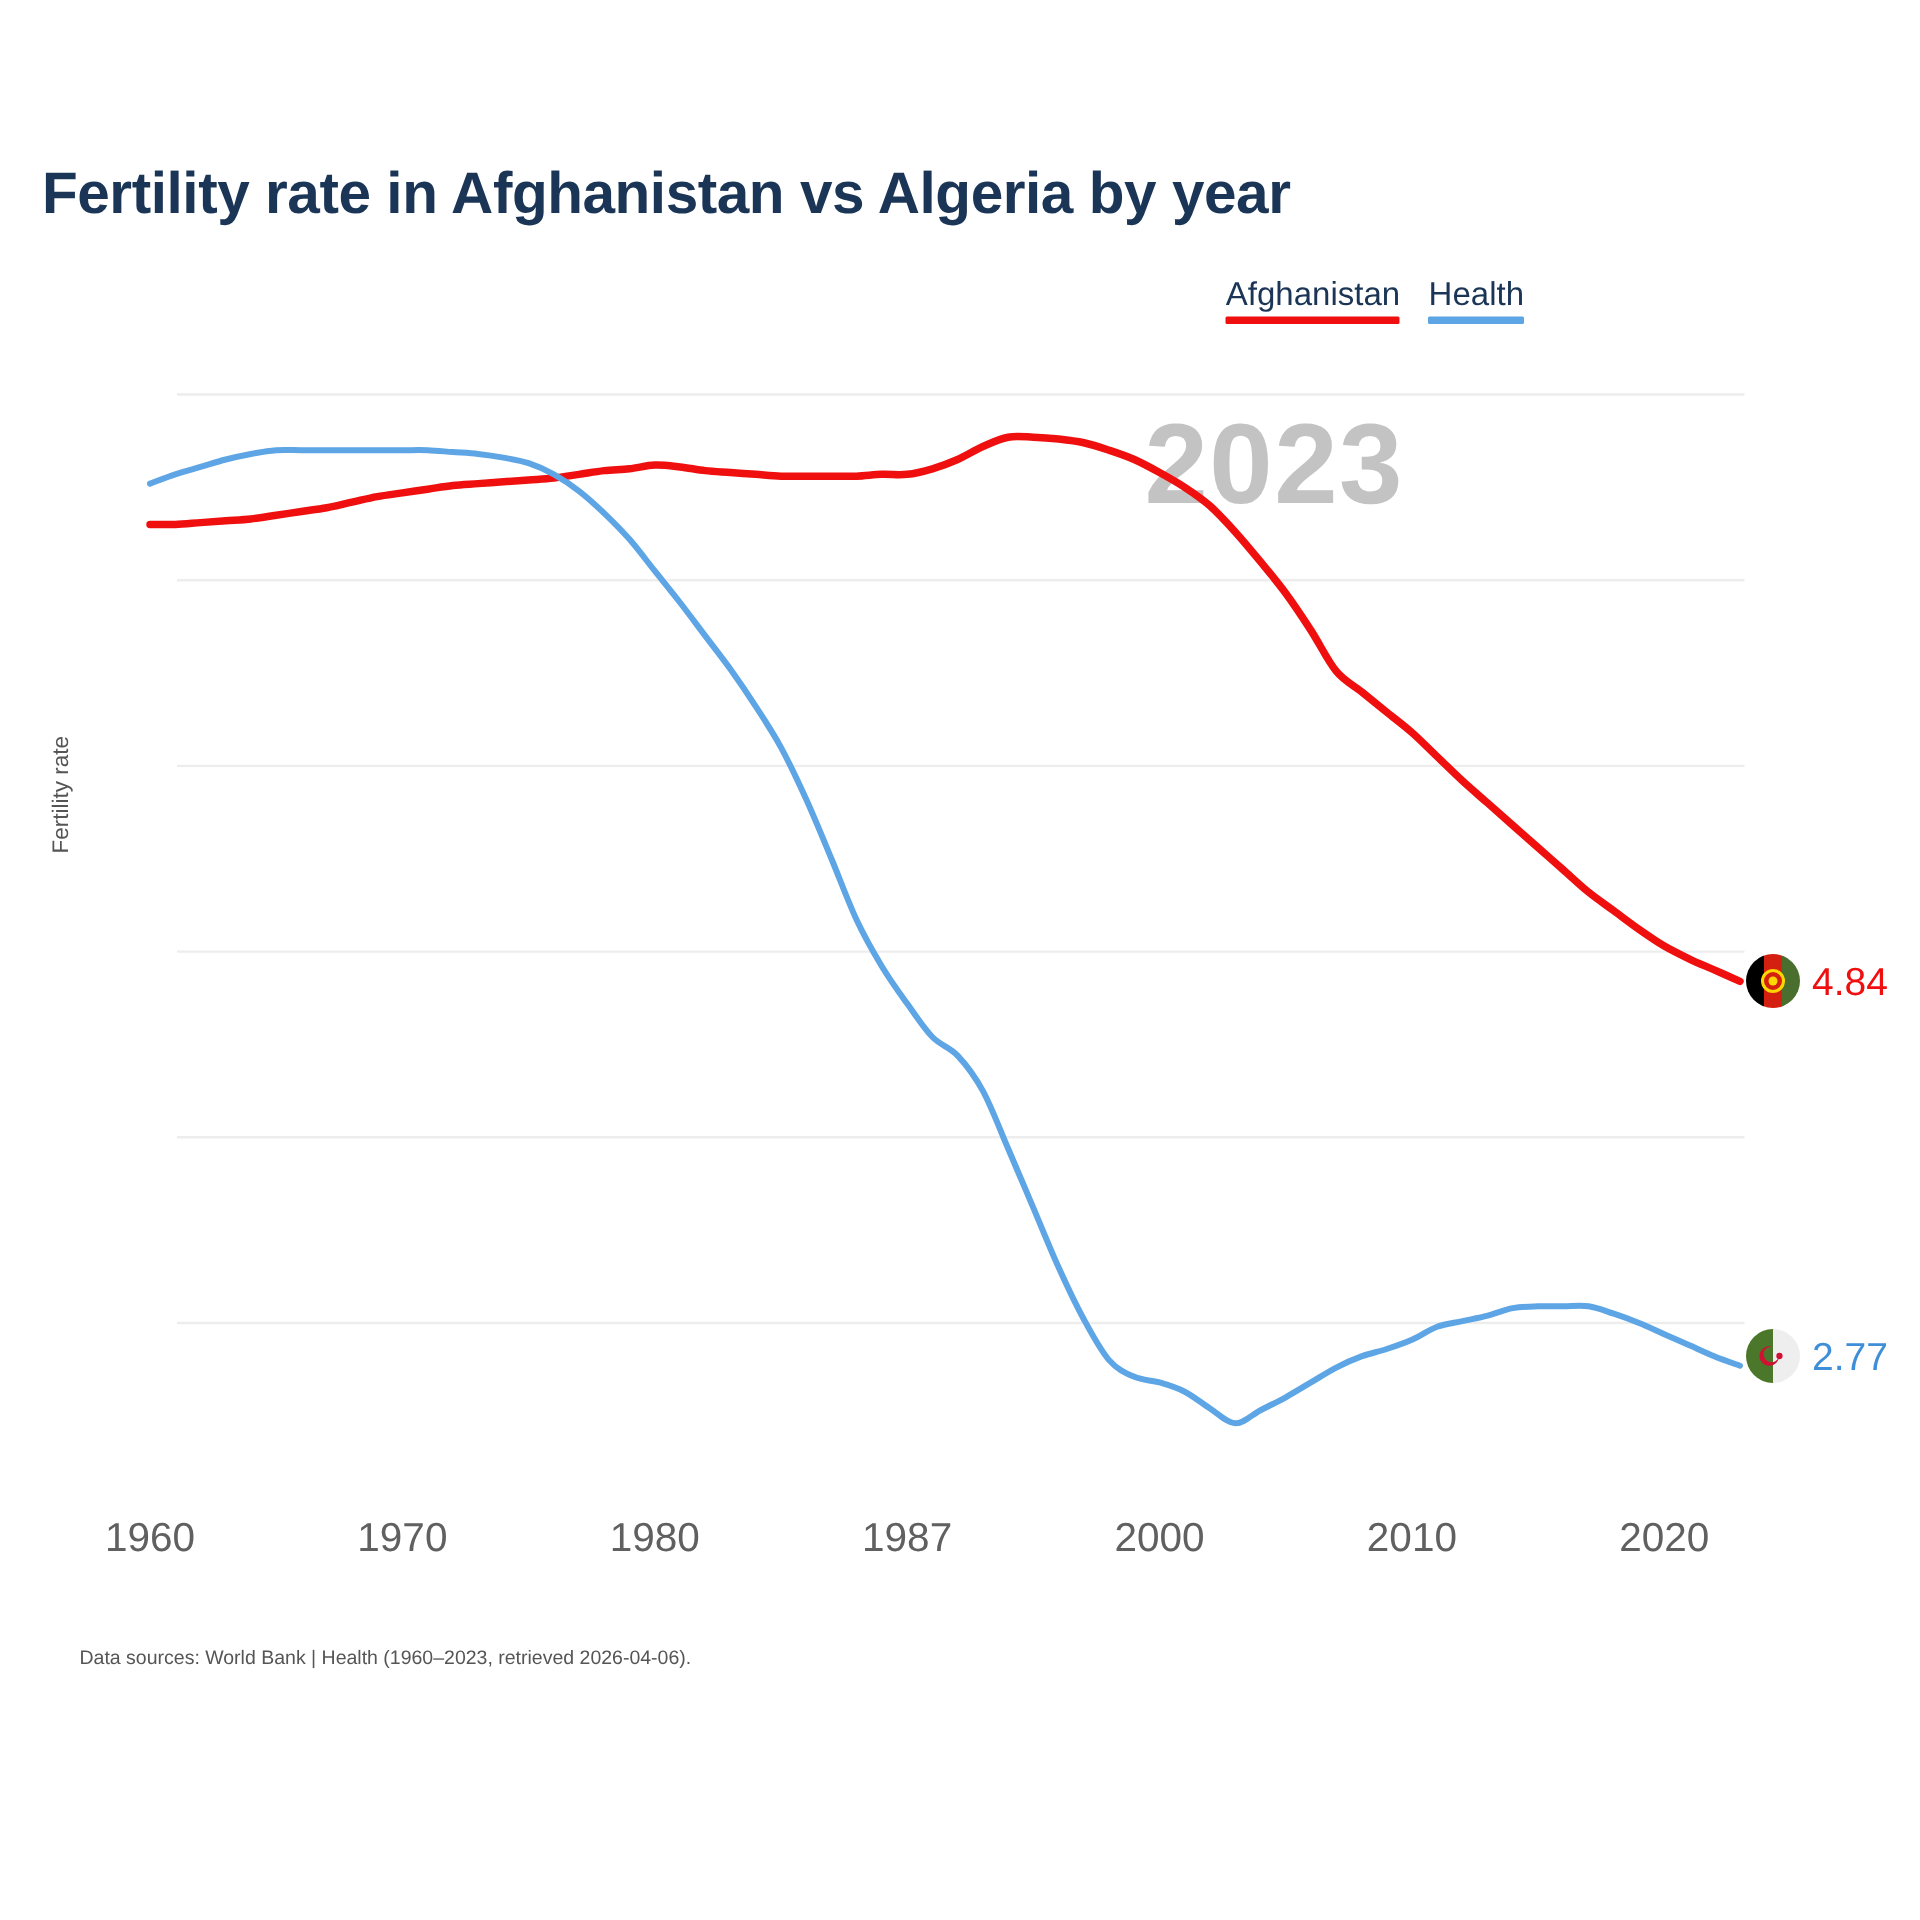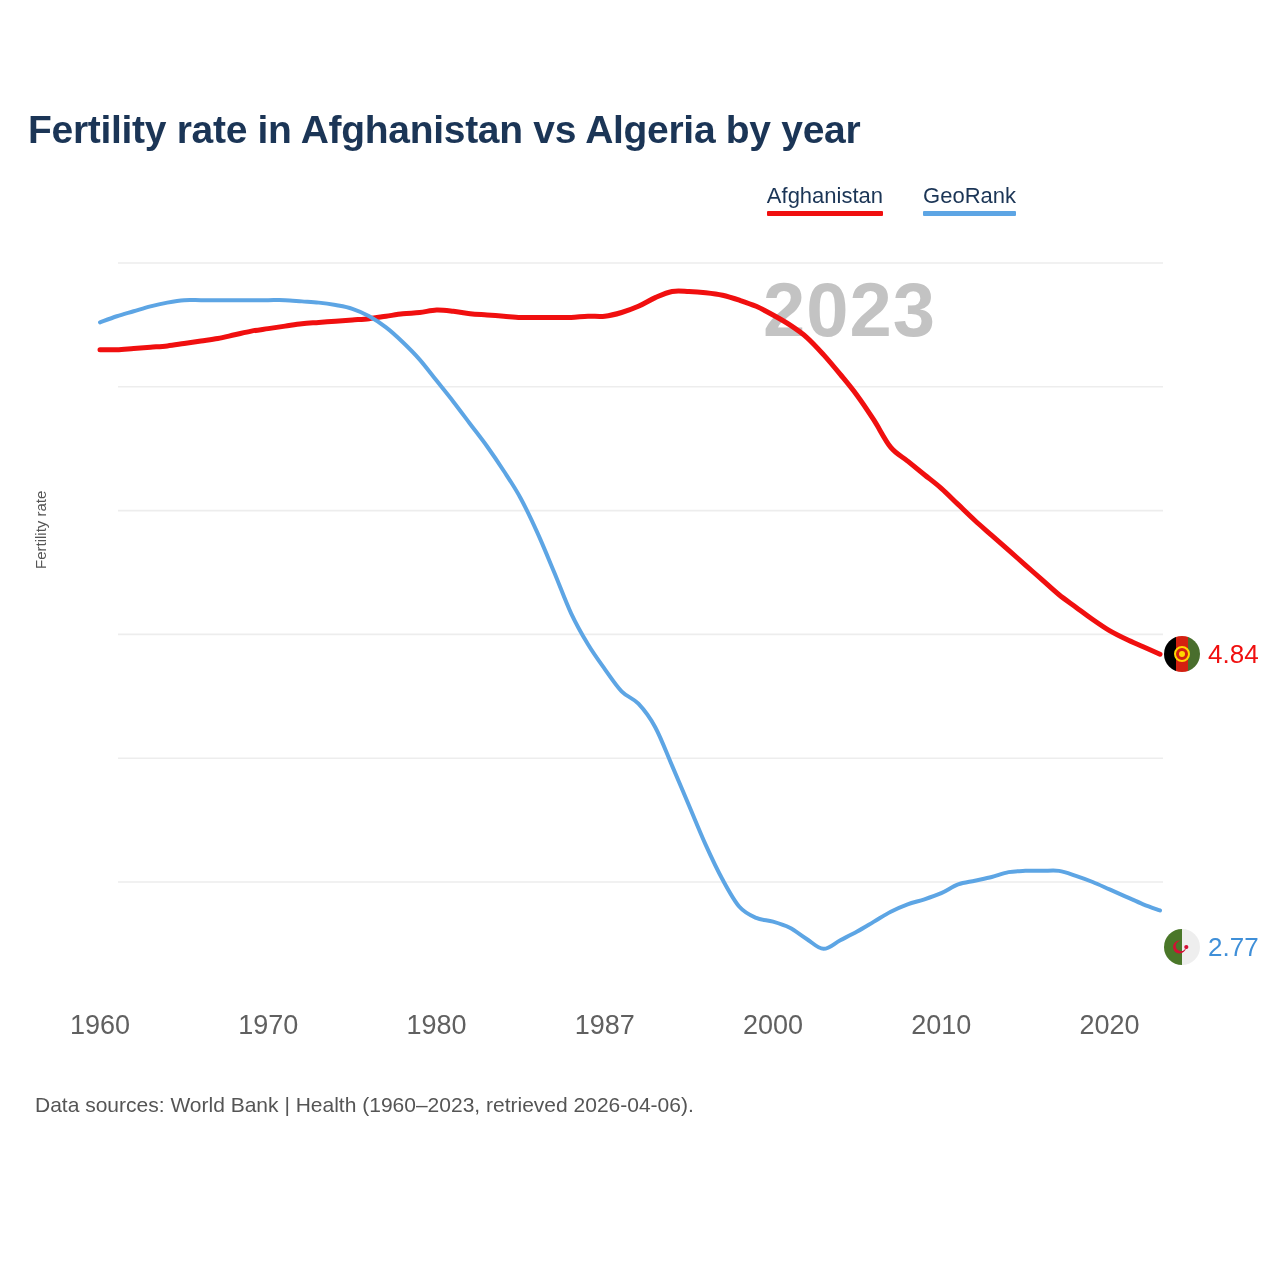--- a/index.html
+++ b/index.html
@@ -35,21 +35,21 @@
   }
 
   
   .legend {
     position: absolute;
     right: 24px;
     top: 183px;
     display: flex;
     flex-direction: row;
     align-items: flex-start;
-    gap: 40px;
+    gap: 19px;
   }
   .legend-item {
     display: flex;
     flex-direction: column;
     align-items: stretch;
     cursor: pointer;
   }
   .legend-label {
     font-size: 22px;
     color: #1b3556;
@@ -141,42 +141,42 @@
   }
   .endpoint-value {
     font-size: 26px;
     line-height: 26px;
     white-space: nowrap;
   }
 
   
   .footer {
     position: absolute;
-    left: 35px;
+    left: 53px;
     top: 1086px;
-    font-size: 21px;
+    font-size: 13px;
     line-height: 38px;
     color: #555555;
   }
   .footer div { white-space: nowrap; }
 </style>
 </head>
 <body>
 
 <div class="page">
 
   <div class="chart-title">Fertility rate in Afghanistan vs Algeria by year</div>
 
   <div class="legend">
     <div class="legend-item">
       <span class="legend-label">Afghanistan</span>
       <span class="legend-rule" style="background:#f00f0f"></span>
     </div>
     <div class="legend-item">
-      <span class="legend-label">GeoRank</span>
+      <span class="legend-label">Health</span>
       <span class="legend-rule" style="background:#5da5e4"></span>
     </div>
   </div>
 
   <div class="year-watermark">2023</div>
 
   <div class="y-axis-title">Fertility rate</div>
 
   <div class="plot-area">
     <svg class="plot-svg" width="1280" height="1280" viewBox="0 0 1280 1280">
@@ -219,21 +219,21 @@
         <rect x="0" y="0" width="12" height="36" fill="#000000"></rect>
         <rect x="12" y="0" width="12" height="36" fill="#d32011"></rect>
         <rect x="24" y="0" width="12" height="36" fill="#496e2d"></rect>
         <circle cx="18" cy="18" r="7" fill="none" stroke="#ffd700" stroke-width="2"></circle>
         <circle cx="18" cy="18" r="3" fill="#ffd700"></circle>
       </svg>
     </span>
     <span class="endpoint-value" style="color:#f00f0f">4.84</span>
   </div>
 
-  <div class="endpoint" id="endpoint-algeria" style="left: 1164px; top: 929px;">
+  <div class="endpoint" id="endpoint-algeria" style="left: 1164px; top: 886px;">
     <span class="flag-dot">
       <svg width="36" height="36" viewBox="0 0 36 36">
         <rect x="0" y="0" width="18" height="36" fill="#4a7729"></rect>
         <rect x="18" y="0" width="18" height="36" fill="#eeeeee"></rect>
         <path d="M22 18 a6.5 6.5 0 1 1 -4.6 -6.2 a5.2 5.2 0 1 0 4.6 6.2 z" fill="#d21034"></path>
         <path d="M21.6 18 l1.8 0.7 l-1.3 1.5 l0.1 -2 l1.2 1.6 z" fill="#d21034"></path>
         <circle cx="22.3" cy="18" r="2.1" fill="#d21034"></circle>
       </svg>
     </span>
     <span class="endpoint-value" style="color:#3f8fd8">2.77</span>

